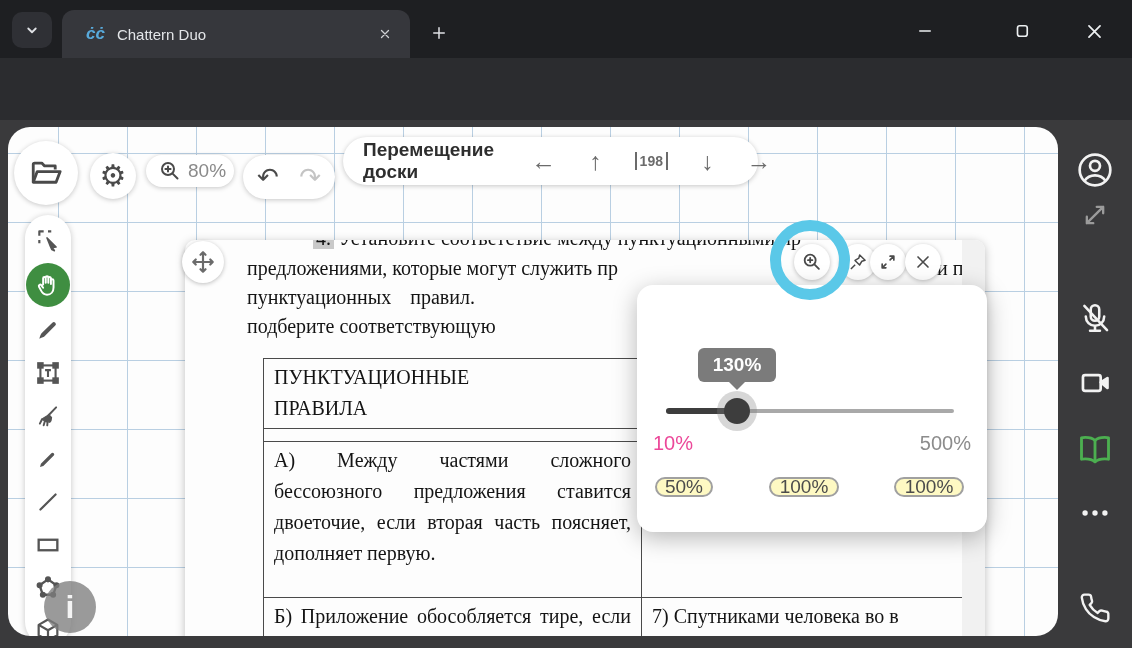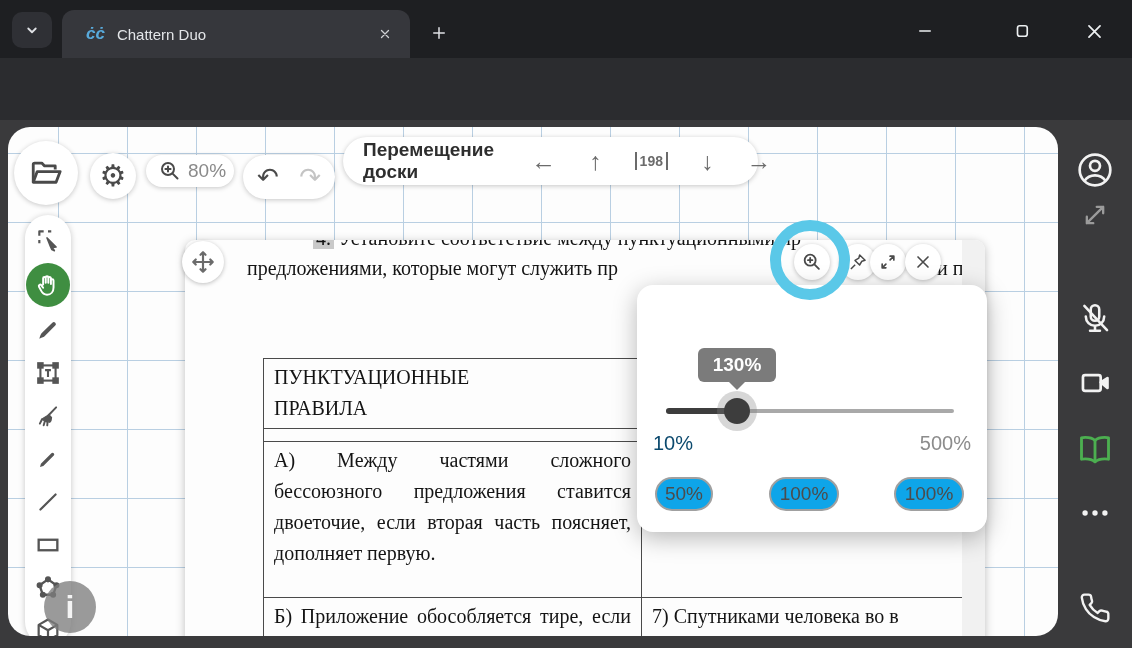--- a/index.html
+++ b/index.html
@@ -87,22 +87,22 @@
     border-radius:6px; color:#fff; font-size:19px; font-weight:bold; display:flex;
     align-items:center; justify-content:center; }
   #tooltip:after { content:""; position:absolute; left:31px; bottom:-8px; border:8px solid transparent;
     border-top-color:#7b7b7b; border-bottom:none; }
   #track { position:absolute; left:29px; top:124px; width:288px; height:4px; background:#a9a9a9; border-radius:2px; }
   #track-fill { position:absolute; left:29px; top:123px; width:71px; height:6px; background:#3d3d3d; border-radius:3px; }
   #thumb-halo { position:absolute; left:80px; top:106px; width:40px; height:40px; border-radius:50%;
     background:rgba(130,130,130,.32); }
   #thumb { position:absolute; left:87px; top:113px; width:26px; height:26px; border-radius:50%; background:#3d3d3d; }
   .range-lbl { position:absolute; top:147px; font-size:20px; }
-  .preset { position:absolute; top:192px; height:34px; border:2px solid #a0a0a0; border-radius:18px;
-    background:#0ea5e9; font-size:19px; color:#4c4c4c; display:flex; align-items:center; justify-content:center; }
+  .preset { position:absolute; top:192px; height:20px; border:2px solid #a0a0a0; border-radius:18px;
+    background:#fef9c3; font-size:19px; color:#4c4c4c; display:flex; align-items:center; justify-content:center; }
 
   
   #rsidebar { position:absolute; right:0; top:0; width:74px; height:528px; }
   .side-ic { position:absolute; left:50%; transform:translate(-50%,-50%); color:#f2f2f2;
     display:flex; align-items:center; justify-content:center; }
   svg { display:block; }
 </style>
 </head>
 <body>
 
@@ -353,20 +353,22 @@
         </div>
       </div>
       <div id="info-fab">
           <span>i</span>
         </div>
 
       <div id="doc">
         <div class="doc-line" style="left:128px; top:-16px; width:640px"><span class="num-badge">4.</span> <span>Установите соответствие между пунктуационными пр</span></div>
         <div class="doc-line" style="left:62px; top:14px; width:700px">предложениями, которые могут служить пр</div>
         <div class="doc-line" style="left:752px; top:14px; width:30px">и п</div>
+        <div class="doc-line" style="left:62px; top:43px; width:700px; word-spacing:14px">пунктуационных правил.</div>
+        <div class="doc-line" style="left:62px; top:72px; width:700px">подберите соответствующую</div>
 
         <table id="doc-table">
           <colgroup>
               <col style="width:378px">
               <col style="width:322px">
             </colgroup>
           <tbody>
               <tr style="height:70px">
             <td class="hdr">ПУНКТУАЦИОННЫЕ
 ПРАВИЛА</td>
@@ -427,21 +429,21 @@
         </span>
       </div>
       <div id="zoom-ring"></div>
 
       <div id="popup">
         <div id="tooltip">130%</div>
         <div id="track"></div>
         <div id="track-fill"></div>
         <div id="thumb-halo"></div>
         <div id="thumb"></div>
-        <div class="range-lbl" style="left:16px; color:#0c4a6e">10%</div>
+        <div class="range-lbl" style="left:16px; color:#ec4899">10%</div>
         <div class="range-lbl" style="right:16px; color:#8c8c8c">500%</div>
         <div class="preset" style="left:18px; width:58px">50%</div>
         <div class="preset" style="left:132px; width:70px">100%</div>
         <div class="preset" style="left:257px; width:70px">100%</div>
       </div>
     </div>
 
     <div id="rsidebar">
       <div class="side-ic" style="top:50px">
         <span>

